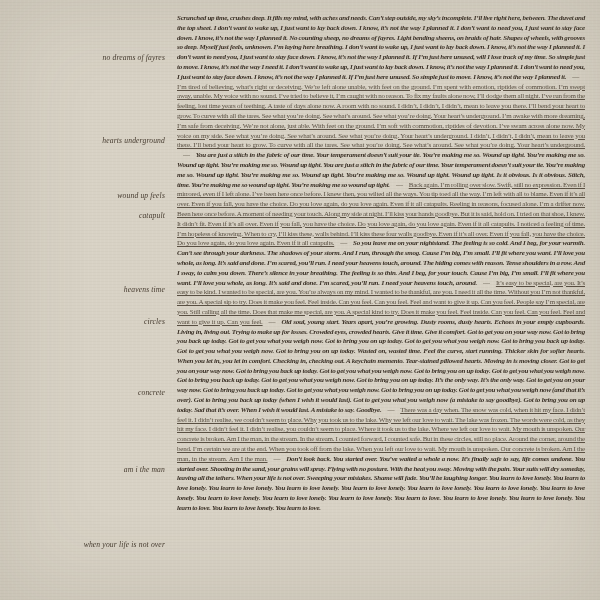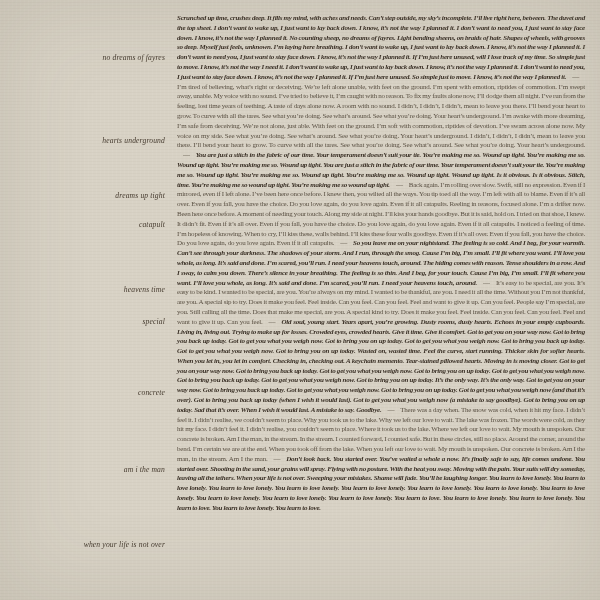--- a/index.html
+++ b/index.html
@@ -25,34 +25,34 @@
     font-style:italic;font-size:7.6px;line-height:9px;
     color:#453a2e;letter-spacing:.15px;
   }
   .lyrics{
     position:absolute;left:177px;top:14px;width:408px;
     font-size:7px;line-height:9.8px;text-align:justify;
     letter-spacing:-.22px;word-spacing:-.3px;
     color:#554a3d;
   }
   .sec.italic{font-style:italic;color:#3a3026;font-weight:bold;}
-  .sec.roman{font-style:normal;color:#5a5043;}
+  .sec.roman{font-style:normal;color:#5a5043;text-decoration:underline;}
   .sep{padding:0 6px;color:#4a4034;font-style:normal;}
 </style>
 </head>
 <body>
 
 <div class="sheet">
   <div class="paper-texture"></div>
   <div class="labels">
       <div class="label" style="top: 53px;">no dreams of fayres</div>
       <div class="label" style="top: 136px; font-style: italic;">hearts underground</div>
-      <div class="label" style="top: 191px;">dreams up tight</div>
-      <div class="label" style="top: 220px;">catapult</div>
+      <div class="label" style="top: 191px;">wound up feels</div>
+      <div class="label" style="top: 211px;">catapult</div>
       <div class="label" style="top: 285px;">heavens time</div>
-      <div class="label" style="top: 317px;">special</div>
+      <div class="label" style="top: 317px;">circles</div>
       <div class="label" style="top: 388px;">concrete</div>
       <div class="label" style="top: 465px;">am i the man</div>
       <div class="label" style="top: 540px;">when your life is not over</div>
     </div>
   <div class="lyrics"><span class="sec italic">Scrunched up time, crushes deep. It fills my mind, with aches and needs. Can’t step outside, my sky’s incomplete. I’ll live right here, between. The duvet and the top sheet. I don’t want to wake up, I just want to lay back down. I know, it’s not the way I planned it. I don’t want to need you, I just want to stay face down. I know, it’s not the way I planned it. No counting sheep, no dreams of fayres. Light bending sheens, on braids of hair. Shapes of wheels, with grooves so deep. Myself just feels, unknown. I’m laying here breathing. I don’t want to wake up, I just want to lay back down. I know, it’s not the way I planned it. I don’t want to need you, I just want to stay face down. I know, it’s not the way I planned it. If I’m just here unused, will I lose track of my time. So simple just to move. I know, it’s not the way I need it. I don’t want to wake up, I just want to lay back down. I know, it’s not the way I planned it. I don’t want to need you, I just want to stay face down. I know, it’s not the way I planned it. If I’m just here unused. So simple just to move. I know, it’s not the way I planned it.</span><span class="sep">—</span><span class="sec roman">I’m tired of believing, what’s right or deceiving. We’re left alone unable, with feet on the ground. I’m spent with emotion, riptides of commotion. I’m swept away, unable. My voice with no sound. I’ve tried to believe it, I’m caught with no reason. To fix my faults alone now, I’ll dodge them all night. I’ve run from the feeling, lost time years of teething. A taste of days alone now. A room with no sound. I didn’t, I didn’t, I didn’t, mean to leave you there. I’ll bend your heart to grow. To curve with all the tares. See what you’re doing. See what’s around. See what you’re doing. Your heart’s underground. I’m awake with more dreaming, I’m safe from deceiving. We’re not alone, just able. With feet on the ground. I’m soft with commotion, riptides of devotion. I’ve swam across alone now. My voice on my side. See what you’re doing. See what’s around. See what you’re doing. Your heart’s underground. I didn’t, I didn’t, I didn’t, mean to leave you there. I’ll bend your heart to grow. To curve with all the tares. See what you’re doing. See what’s around. See what you’re doing. Your heart’s underground.</span><span class="sep">—</span><span class="sec italic">You are just a stitch in the fabric of our time. Your temperament doesn’t suit your tie. You’re making me so. Wound up tight. You’re making me so. Wound up tight. You’re making me so. Wound up tight. You are just a stitch in the fabric of our time. Your temperament doesn’t suit your tie. You’re making me so. Wound up tight. You’re making me so. Wound up tight. You’re making me so. Wound up tight. Wound up tight. Is it obvious. Is it obvious. Stitch, time. You’re making me so wound up tight. You’re making me so wound up tight.</span><span class="sep">—</span><span class="sec roman">Back again. I’m rolling over slow. Swift, still no expression. Even if I mirrored, even if I left alone. I’ve been here once before. I knew then, you wilted all the ways. You tip toed all the way. I’m left with all to blame. Even if it’s all over. Even if you fall, you have the choice. Do you love again, do you love again. Even if it all catapults. Reeling in reasons, focused alone. I’m a drifter now. Been here once before. A moment of needing your touch. Along my side at night. I’ll kiss your hands goodbye. But it is said, hold on. I tried on that shoe, I knew. It didn’t fit. Even if it’s all over. Even if you fall, you have the choice. Do you love again, do you love again. Even if it all catapults. I noticed a feeling of time. I’m hopeless of knowing. When to cry, I’ll kiss these, walls behind. I’ll kiss these four walls goodbye. Even if it’s all over. Even if you fall, you have the choice. Do you love again, do you love again. Even if it all catapults.</span><span class="sep">—</span><span class="sec italic">So you leave me on your nightstand. The feeling is so cold. And I beg, for your warmth. Can’t see through your darkness. The shadows of your storm. And I run, through the smog. Cause I’m big, I’m small. I’ll fit where you want. I’ll love you whole, as long. It’s said and done. I’m scared, you’ll run. I need your heavens touch, around. The hiding comes with reason. Tense shoulders in a row. And I sway, to calm you down. There’s silence in your breathing. The feeling is so thin. And I beg, for your touch. Cause I’m big, I’m small. I’ll fit where you want. I’ll love you whole, as long. It’s said and done. I’m scared, you’ll run. I need your heavens touch, around.</span><span class="sep">—</span><span class="sec roman">It’s easy to be special, are you. It’s easy to be kind. I wanted to be special, are you. You’re always on my mind. I wanted to be thankful, are you. I need it all the time. Without you I’m not thankful, are you. A special sip to try. Does it make you feel. Feel inside. Can you feel. Can you feel. Feel and want to give it up. Can you feel. People say I’m special, are you. Still calling all the time. Does that make me special, are you. A special kind to try. Does it make you feel. Feel inside. Can you feel. Can you feel. Feel and want to give it up. Can you feel.</span><span class="sep">—</span><span class="sec italic">Old soul, young start. Years apart, you’re growing. Dusty rooms, dusty hearts. Echoes in your empty cupboards. Living in, living out. Trying to make up for losses. Crowded eyes, crowded hearts. Give it time. Give it comfort. Got to get you on your way now. Got to bring you back up today. Got to get you what you weigh now. Got to bring you on up today. Got to get you what you weigh now. Got to bring you back up today. Got to get you what you weigh now. Got to bring you on up today. Wasted on, wasted time. Feel the curve, start running. Thicker skin for softer hearts. When you let in, you let in comfort. Checking in, checking out. A keychain memento. Tear-stained pillowed hearts. Moving in is moving closer. Got to get you on your way now. Got to bring you back up today. Got to get you what you weigh now. Got to bring you on up today. Got to get you what you weigh now. Got to bring you back up today. Got to get you what you weigh now. Got to bring you on up today. It’s the only way. It’s the only way. Got to get you on your way now. Got to bring you back up today. Got to get you what you weigh now. Got to bring you on up today. Got to get you what you weigh now (and that it’s over). Got to bring you back up today (when I wish it would last). Got to get you what you weigh now (a mistake to say goodbye). Got to bring you on up today. Sad that it’s over. When I wish it would last. A mistake to say. Goodbye.</span><span class="sep">—</span><span class="sec roman">There was a day when. The snow was cold, when it hit my face. I didn’t feel it. I didn’t realise, we couldn’t seem to place. Why you took us to the lake. Why we left our love to wait. The lake was frozen. The words were cold, as they hit my face. I didn’t feel it. I didn’t realise, you couldn’t seem to place. Where it took us to the lake. Where we left our love to wait. My mouth is unspoken. Our concrete is broken. Am I the man, in the stream. In the stream. I counted forward, I counted safe. But in these circles, still no place. Around the corner, around the bend. I’m certain we are at the end. When you took off from the lake. When you left our love to wait. My mouth is unspoken. Our concrete is broken. Am I the man, in the stream. Am I the man.</span><span class="sep">—</span><span class="sec italic">Don’t look back. You started over. You’ve waited a whole a now. It’s finally safe to say, life comes undone. You started over. Shooting in the sand, your grains will spray. Flying with no posture. With the heat you sway. Moving with the pain. Your suits will dry someday, leaving all the tethers. When your life is not over. Sweeping your mistakes. Shame will fade. You’ll be laughing longer. You learn to love lonely. You learn to love lonely. You learn to love lonely. You learn to love lonely. You learn to love lonely. You learn to love lonely. You learn to love lonely. You learn to love lonely. You learn to love lonely. You learn to love lonely. You learn to love lonely. You learn to love. You learn to love lonely. You learn to love lonely. You learn to love. You learn to love lonely. You learn to love.</span></div>
   <div class="vignette"></div>
 </div>
 
 </body></html>

